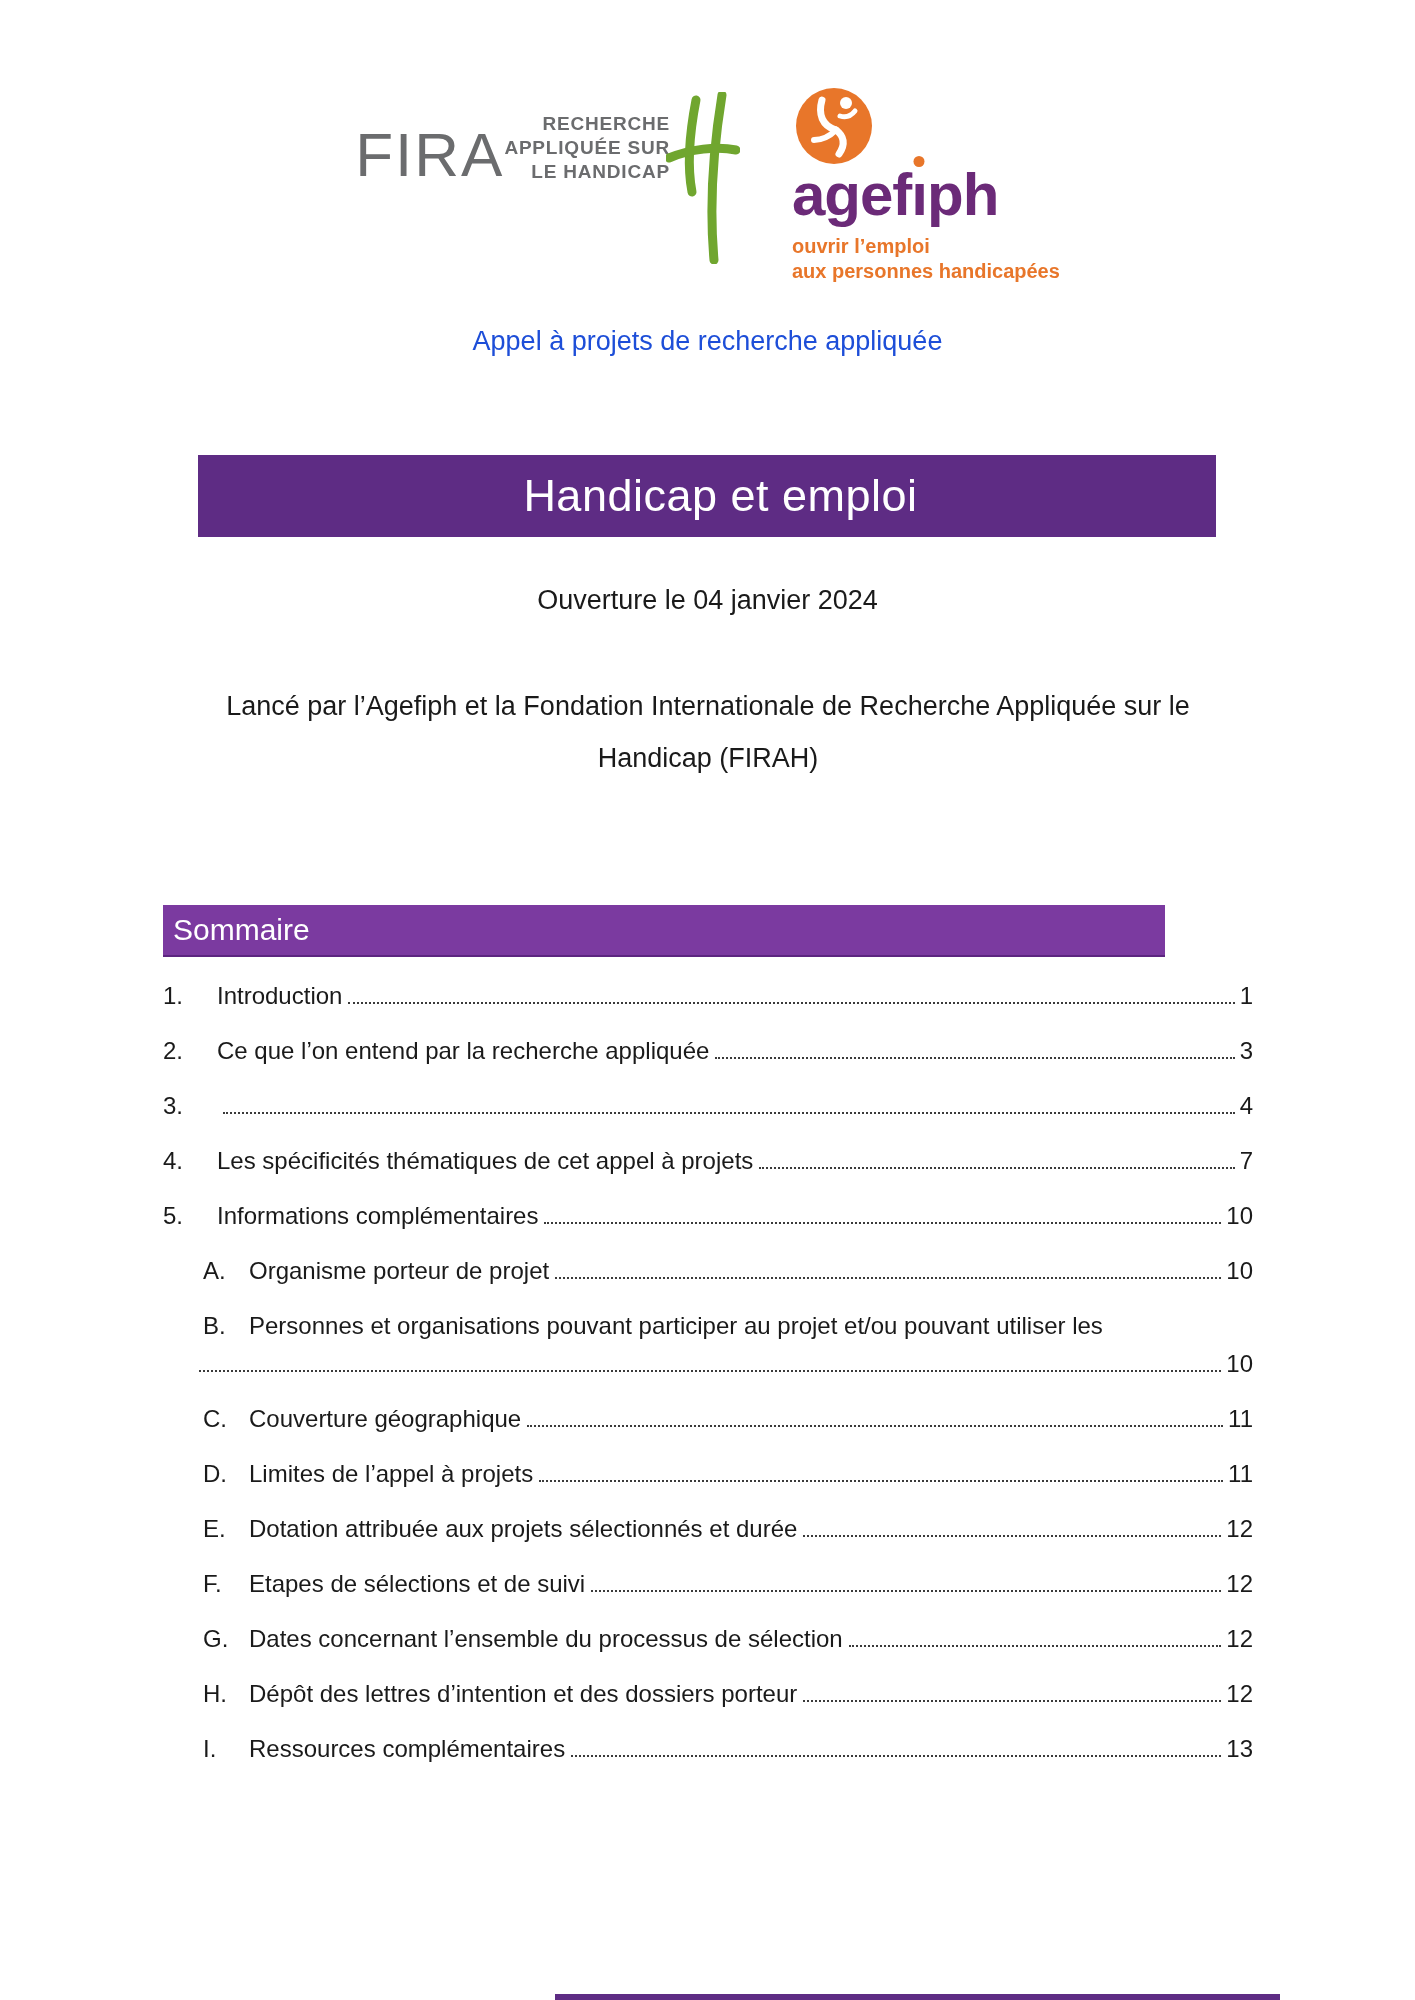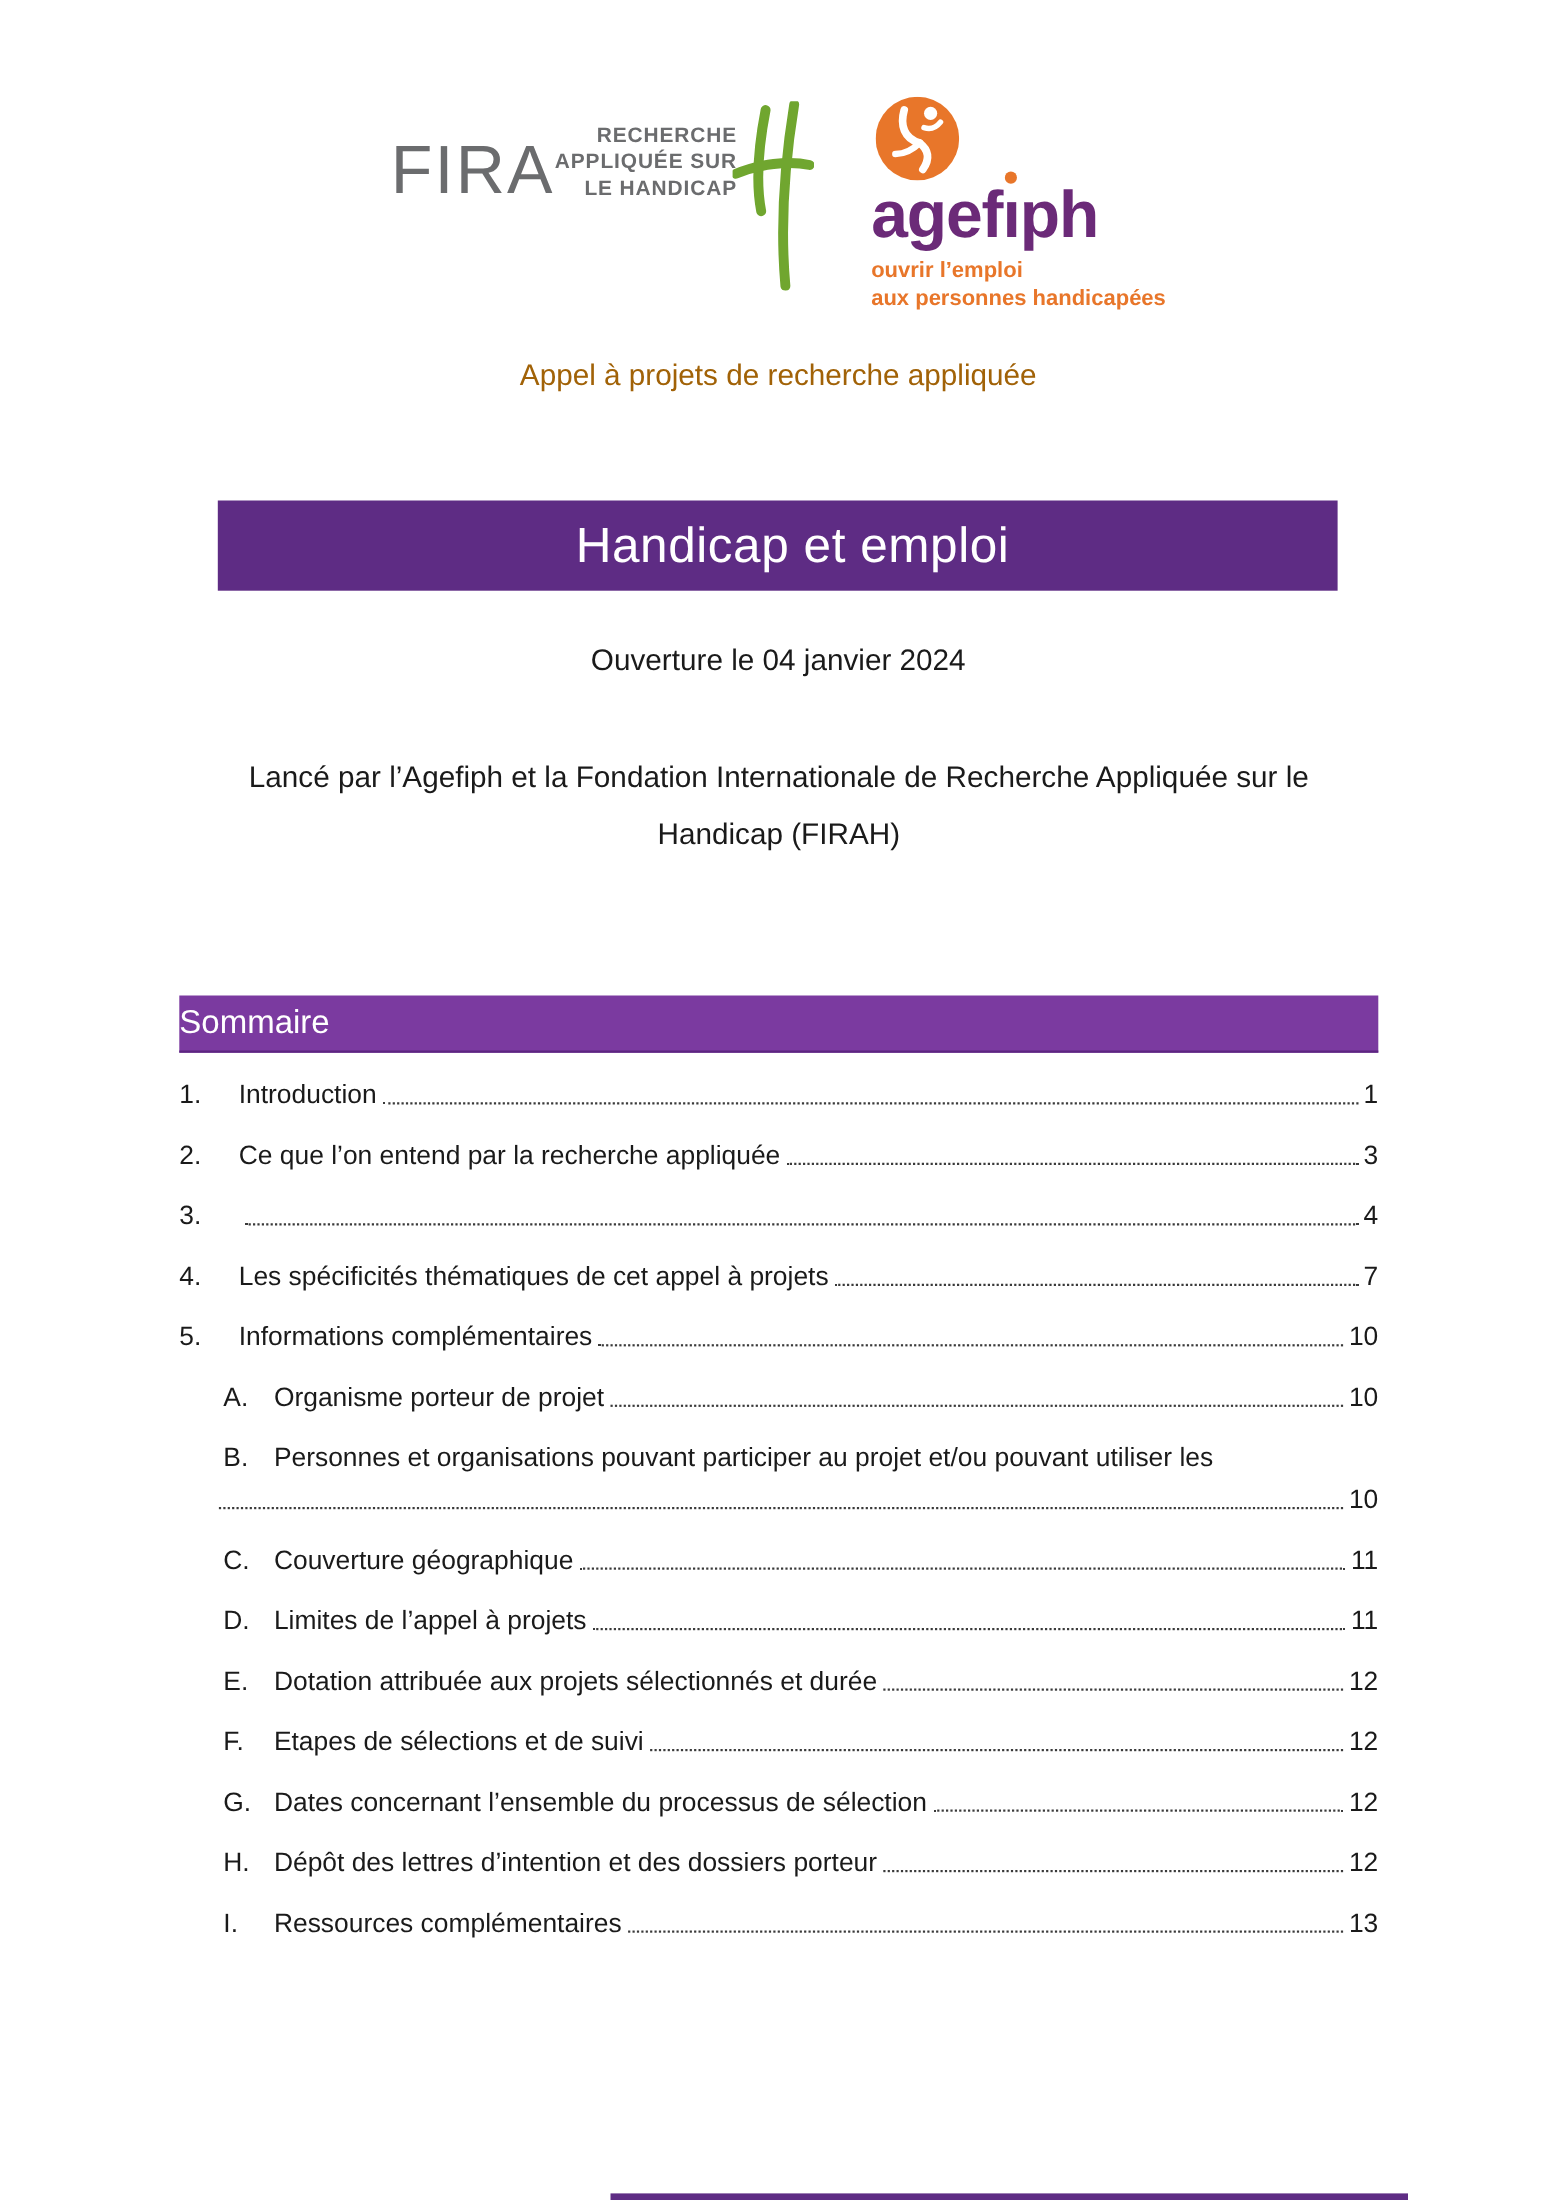--- a/index.html
+++ b/index.html
@@ -25,32 +25,32 @@
   .agefiph-circle { margin-left:4px; }
   .agefiph-word { font-size:60px; font-weight:700; color:#6b2a78; letter-spacing:-1px;
     line-height:58px; margin-top:2px; position:relative; }
   .ag-i { position:relative; display:inline-block; }
   .ag-idot { position:absolute; left:50%; transform:translateX(-50%); top:-10px;
     width:11px; height:11px; border-radius:50%; background:#e8762a; }
   .agefiph-tagline { font-size:20px; font-weight:700; color:#e8762a; line-height:25px; margin-top:10px; }
 
   
   .kicker { position:absolute; top:326px; left:0; right:0; text-align:center;
-    font-size:27px; color:#a16207; }
+    font-size:27px; color:#1d4ed8; }
   .banner { position:absolute; top:455px; left:198px; width:1018px; height:82px;
     background:#5e2c84; display:flex; align-items:center; justify-content:center;padding-left:27px; }
   .banner-title { color:#ffffff; font-size:45px; font-weight:500; letter-spacing:0.5px; }
   .opening { position:absolute; top:585px; left:0; right:0; text-align:center; font-size:27px; }
   .launched { position:absolute; top:680px; left:188px; width:1040px; text-align:center;
     font-size:27px; line-height:52px; }
 
   
-  .sommaire-bar { position:absolute; top:905px; left:163px; width:1090px; height:52px;
+  .sommaire-bar { position:absolute; top:905px; left:163px; width:1002px; height:52px;
     background:#7b3aa0; border-bottom:2px solid #5c2580;
-    display:flex; align-items:center; }
+    display:flex; align-items:center; padding-left:10px; }
   .sommaire-title { color:#ffffff; font-size:30px; font-weight:400; }
 
   .toc { position:absolute; top:983px; left:163px; width:1090px; font-size:24px; }
   .toc-row { display:flex; align-items:flex-end; margin-top:29px; line-height:26px; }
   .toc-row:first-child { margin-top:0; }
   .toc-row.lvl2 { padding-left:40px; }
   .toc-row.cont { margin-top:12px; padding-left:30px; }
   .toc-label { flex:0 0 54px; }
   .lvl2 .toc-label { flex:0 0 46px; }
   .toc-title { white-space:nowrap; }

